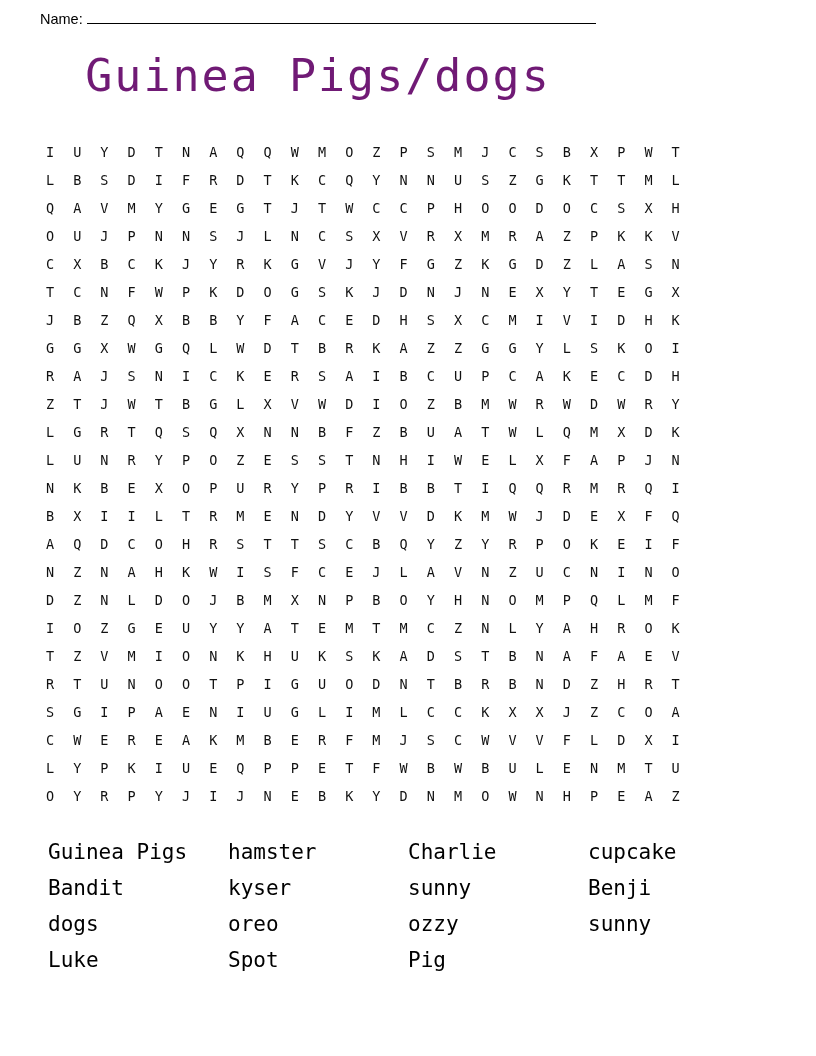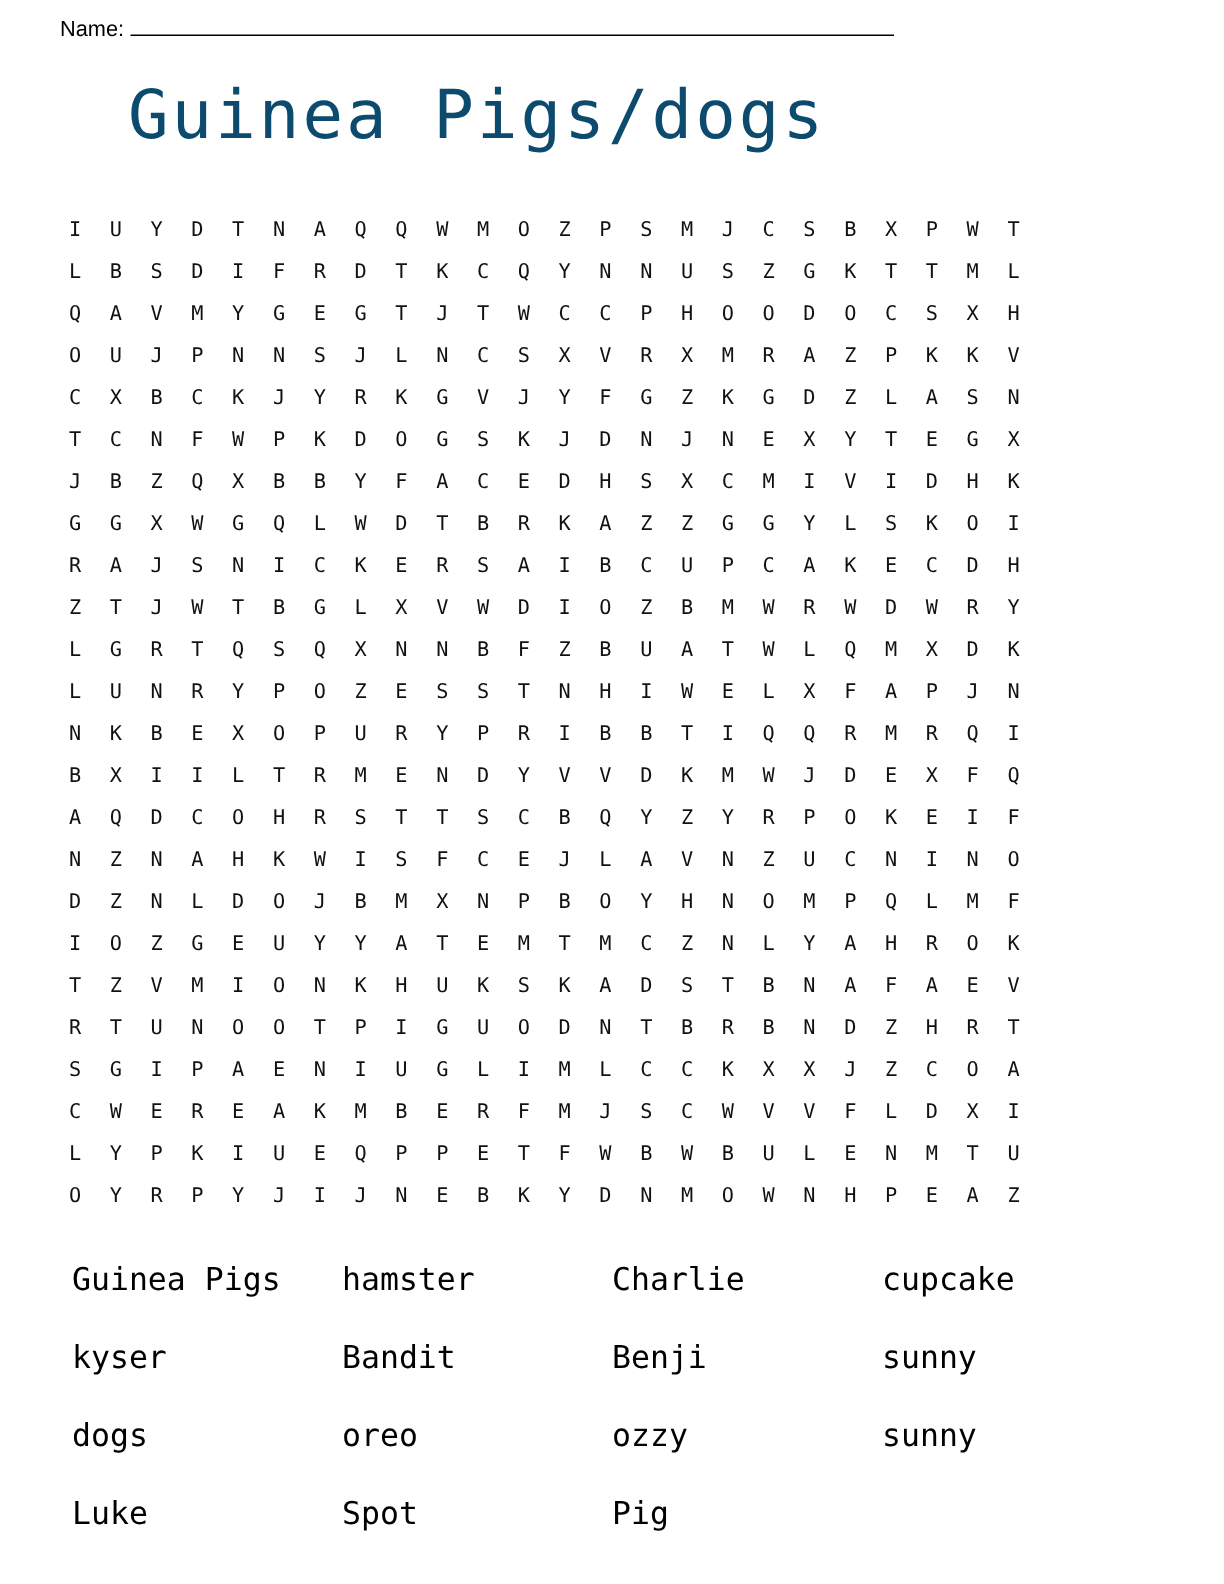--- a/index.html
+++ b/index.html
@@ -40,21 +40,21 @@
     height: 13px;
   }
   .title {
     text-align: center;
     font-family: "DejaVu Sans Mono", monospace;
     font-size: 45px;
     letter-spacing: 2px;
     font-weight: normal;
     margin: 22px 0 0 0;
     padding-right: 0px;
-    color: #0c4a6e;
+    color: #701a75;
   }
   .grid {
     margin: 36px auto 0 auto;
     width: 646px;
     font-family: "DejaVu Sans Mono", monospace;
     font-size: 13.5px;
     color: #111;
   }
   .grid-row {
     display: flex;
@@ -63,21 +63,21 @@
     line-height: 28px;
   }
   .grid-cell {
     width: 20px;
     text-align: center;
   }
   .words {
     margin: 24px 0 0 8px;
     display: grid;
     grid-template-columns: 180px 180px 180px 180px;
-    row-gap: 16px;
+    row-gap: 0px;
   }
   .word {
     font-family: "DejaVu Sans Mono", monospace;
     font-size: 21px;
     line-height: 36px;
     color: #000;
     white-space: nowrap;
   }
 </style>
 </head>
@@ -717,24 +717,24 @@
         <span class="grid-cell">A</span>
         <span class="grid-cell">Z</span>
       </div>
     </div>
 
   <div class="words" id="word-list">
       <div class="word">Guinea Pigs</div>
       <div class="word">hamster</div>
       <div class="word">Charlie</div>
       <div class="word">cupcake</div>
+      <div class="word">Bandit</div>
       <div class="word">kyser</div>
-      <div class="word">Bandit</div>
+      <div class="word">sunny</div>
       <div class="word">Benji</div>
-      <div class="word">sunny</div>
       <div class="word">dogs</div>
       <div class="word">oreo</div>
       <div class="word">ozzy</div>
       <div class="word">sunny</div>
       <div class="word">Luke</div>
       <div class="word">Spot</div>
       <div class="word">Pig</div>
       <div class="word"></div>
       <div class="word"></div>
     </div>

